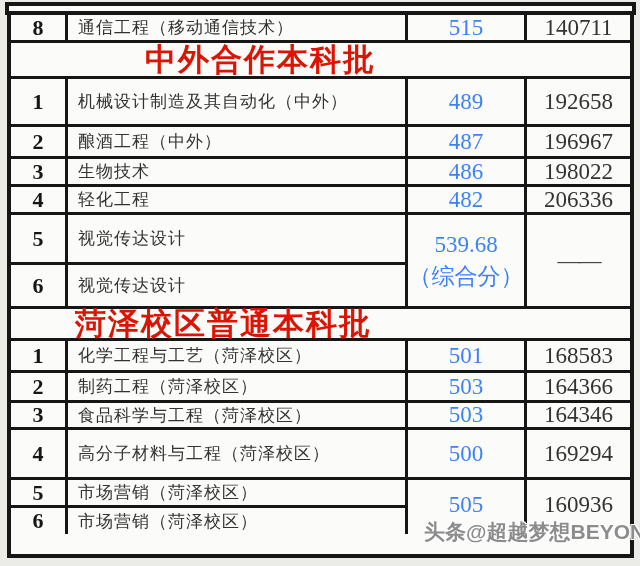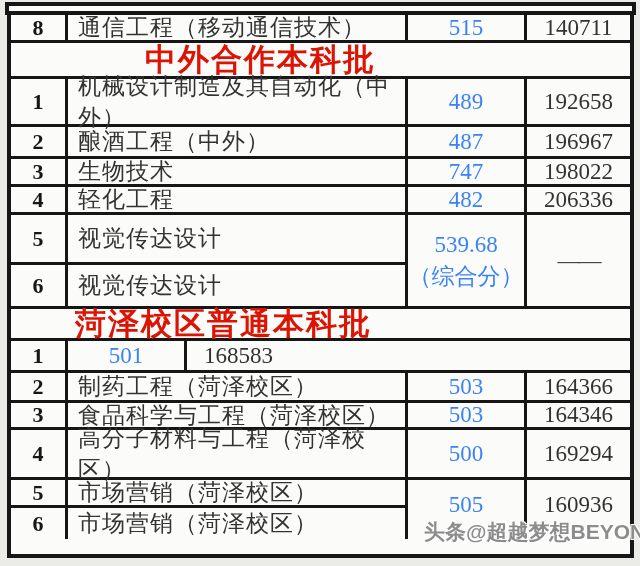--- a/index.html
+++ b/index.html
@@ -17,21 +17,21 @@
   .tbl{
     position:absolute;left:7px;top:11px;width:627px;height:547px;
     box-sizing:border-box;border:4px solid #161616;background:#fbfbfa;
   }
   .row{display:flex;box-sizing:border-box;border-bottom:3px solid #161616;align-items:stretch;}
   .row.last{border-bottom:none;}
   .cell{box-sizing:border-box;display:flex;align-items:center;}
   .c-num{width:57px;border-right:3px solid #161616;justify-content:center;
          font-weight:bold;font-size:22px;color:#161616;}
   .c-prog{flex:1;border-right:3px solid #161616;padding-left:10px;
-          font-size:23px;color:#333;letter-spacing:1px;}
+          font-size:17px;color:#333;letter-spacing:1px;}
   .c-score{width:119px;border-right:3px solid #161616;justify-content:center;
            font-size:23px;color:#3b82f6;text-align:left;}
   .c-rank{width:103px;justify-content:center;font-size:23px;color:#333;text-align:center;}
   .sec-header{flex:1;display:flex;align-items:center;justify-content:center;
     font-family:"Liberation Sans","DejaVu Sans",sans-serif;font-weight:900;
     font-size:31px;color:#db1404;letter-spacing:2px;}
   .sec-header.h1{padding-right:120px;}
   .sec-header.h2{padding-right:194px;}
   
   .grp-left{flex:1;display:flex;flex-direction:column;border-right:0;}
@@ -73,21 +73,21 @@
   </div>
   <div class="row" style="height:32px">
     <div class="cell c-num">2</div>
     <div class="cell c-prog">酿酒工程（中外）</div>
     <div class="cell c-score">487</div>
     <div class="cell c-rank">196967</div>
   </div>
   <div class="row" style="height:28px">
     <div class="cell c-num">3</div>
     <div class="cell c-prog">生物技术</div>
-    <div class="cell c-score">747</div>
+    <div class="cell c-score">486</div>
     <div class="cell c-rank">198022</div>
   </div>
   <div class="row" style="height:28px">
     <div class="cell c-num">4</div>
     <div class="cell c-prog">轻化工程</div>
     <div class="cell c-score">482</div>
     <div class="cell c-rank">206336</div>
   </div>
 
   <div class="row" style="height:94px">
@@ -107,20 +107,21 @@
     </div>
     <div class="cell c-rank dash">——</div>
   </div>
 
   <div class="row" style="height:32px">
     <div class="sec-header h2">菏泽校区普通本科批</div>
   </div>
 
   <div class="row" style="height:32px">
     <div class="cell c-num">1</div>
+    <div class="cell c-prog">化学工程与工艺（菏泽校区）</div>
     <div class="cell c-score">501</div>
     <div class="cell c-rank">168583</div>
   </div>
   <div class="row" style="height:30px">
     <div class="cell c-num">2</div>
     <div class="cell c-prog">制药工程（菏泽校区）</div>
     <div class="cell c-score">503</div>
     <div class="cell c-rank">164366</div>
   </div>
   <div class="row" style="height:27px">

